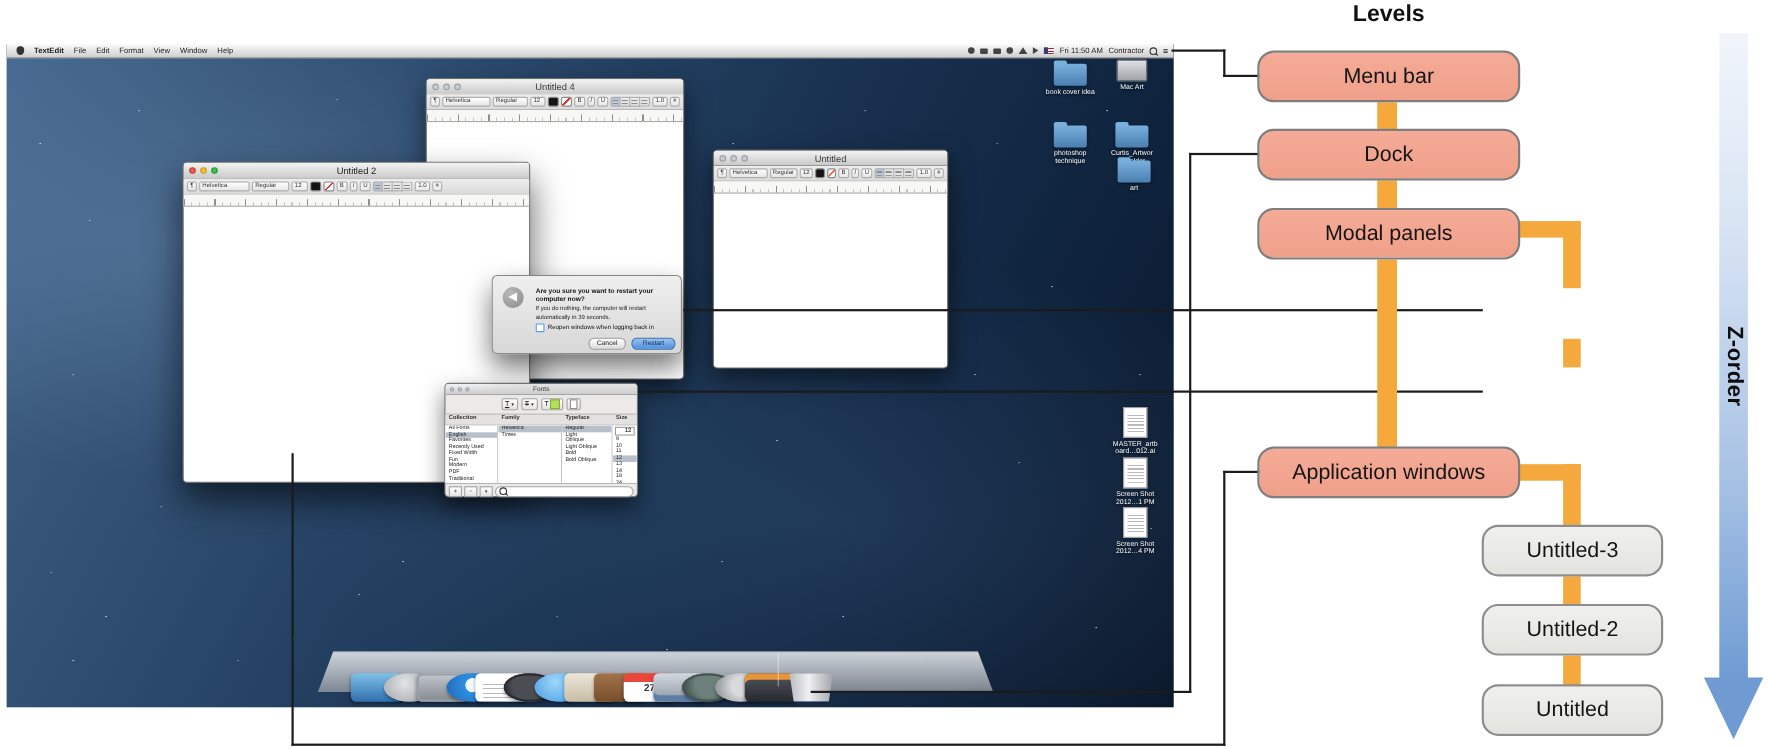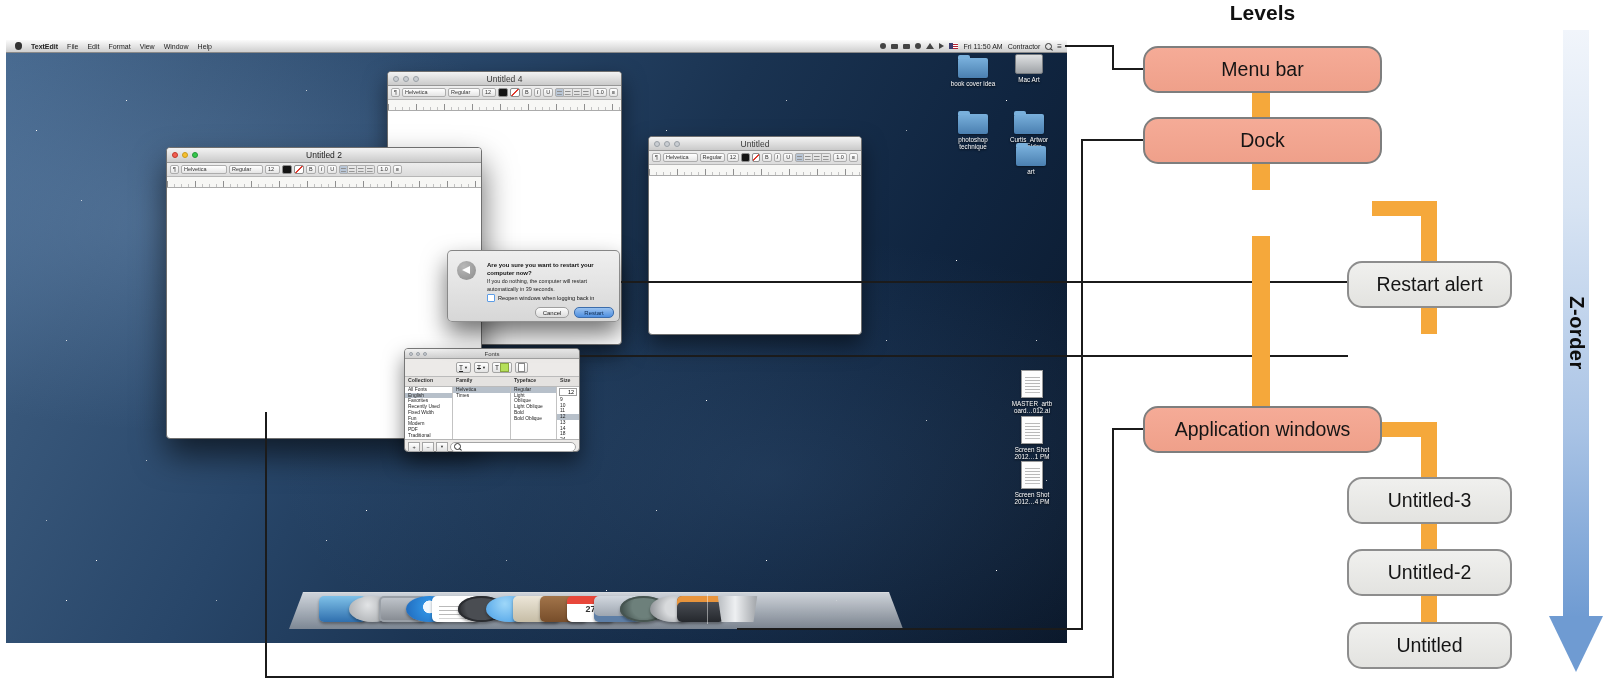--- a/index.html
+++ b/index.html
@@ -138,21 +138,21 @@
   .drive{width:28px;height:20px;border-radius:2px;background:linear-gradient(#dfe1e3,#9fa3a7);border:1px solid #787c80;box-sizing:border-box;}
   .pagedoc{width:22px;height:28px;background:#fdfdfd;border:1px solid #9b9b9b;box-sizing:border-box;
     background-image:repeating-linear-gradient(0deg,#b9b9b9 0 1px,transparent 1px 3px);
     background-size:75% 65%;background-repeat:no-repeat;background-position:50% 60%;box-shadow:0 1px 2px rgba(0,0,0,.4);}
 
   
   .dock-shelf{position:absolute;left:283px;top:552px;width:614px;height:36px;
      background:linear-gradient(rgba(225,228,232,.9),rgba(148,154,162,.8));
      clip-path:polygon(14px 0,calc(100% - 14px) 0,100% 100%,0 100%);
      border-top:1px solid rgba(255,255,255,.7);}
-  .dk{position:absolute;width:47px;height:26px;border-radius:5px;box-shadow:0 2px 3px rgba(0,0,0,.35);}
+  .dk{position:absolute;width:47px;height:26px;border-radius:5px;box-shadow:0 2px 3px rgba(0,0,0,.35);margin-top:16px;}
   .dk.circ{border-radius:50%;}
   .dksep{position:absolute;width:1px;height:30px;background:rgba(255,255,255,.45);}
   .cal27{position:absolute;left:0;right:0;top:8px;text-align:center;font-size:9px;font-weight:bold;color:#333;}
 </style>
 </head>
 <body>
 
 <div id="canvas">
 
   <div id="desktop">
@@ -446,21 +446,21 @@
   <div class="oc" style="left:1421px;top:201px;width:16px;height:61px"></div>
   <div class="oc" style="left:1421px;top:308px;width:16px;height:26px"></div>
   <div class="oc" style="left:1372px;top:422px;width:65px;height:15px"></div>
   <div class="oc" style="left:1421px;top:422px;width:16px;height:56px"></div>
   <div class="oc" style="left:1421px;top:524px;width:16px;height:26px"></div>
   <div class="oc" style="left:1421px;top:596px;width:16px;height:27px"></div>
 
   <div class="lvl-title">Levels</div>
   <div class="lvbox" style="left:1143px;top:117px">Dock</div>
   <div class="lvbox" style="left:1143px;top:46px">Menu bar</div>
-  <div class="lvbox gray" style="left:1347px;top:261px">Restart alert</div>
+  <div class="lvbox" style="left:1143px;top:189px">Modal panels</div>
   <div class="lvbox" style="left:1143px;top:406px">Application windows</div>
   <div class="lvbox gray" style="left:1347px;top:477px">Untitled-3</div>
   <div class="lvbox gray" style="left:1347px;top:549px">Untitled-2</div>
   <div class="lvbox gray" style="left:1347px;top:622px">Untitled</div>
 
   <div class="zbar"></div>
   <div class="zhead"></div>
   <div class="zlabel">Z-order</div>
 
 </div>

